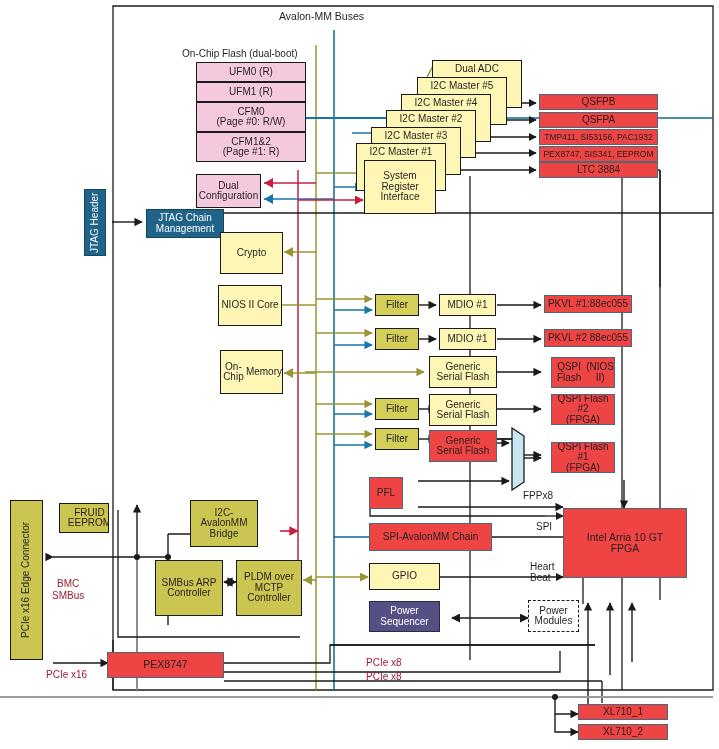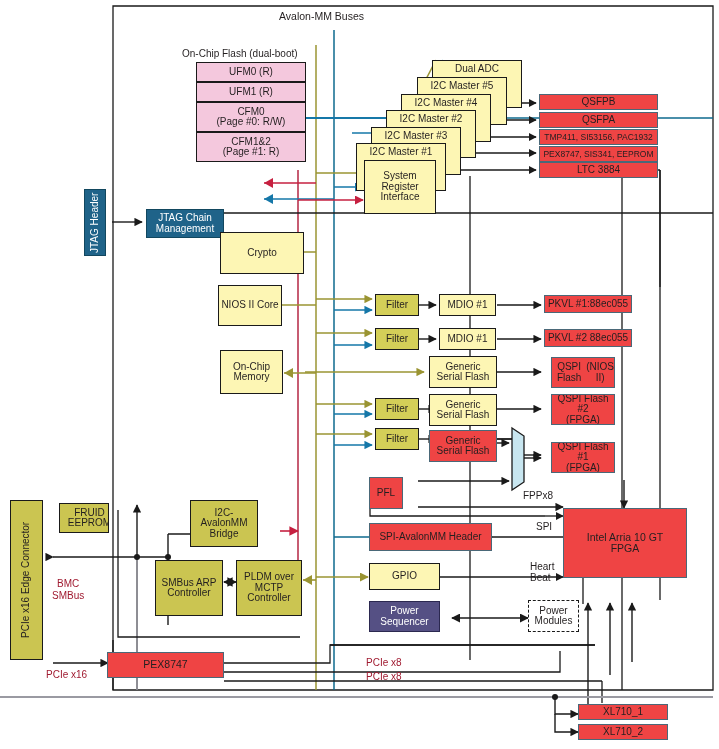--- a/index.html
+++ b/index.html
@@ -231,30 +231,34 @@
   <div class="node pink sm" style="left:196px;top:82px;width:110px;height:20px;">UFM1 (R)</div>
   <div class="node pink sm" style="left:196px;top:102px;width:110px;height:30px;flex-direction:column;">
     <span>CFM0</span>
     <span>(Page #0: R/W)</span>
   </div>
   <div class="node pink sm" style="left:196px;top:132px;width:110px;height:30px;flex-direction:column;">
     <span>CFM1&amp;2</span>
     <span>(Page #1: R)</span>
   </div>
 
+  <div class="node pink sm" style="left:196px;top:174px;width:65px;height:34px;flex-direction:column;">
+    <span>Dual</span>
+    <span>Configuration</span>
+  </div>
 
   <div class="node bluedk sm vert" style="left:84px;top:189px;width:22px;height:67px;">JTAG Header</div>
   <div class="node bluedk sm" style="left:146px;top:209px;width:78px;height:29px;flex-direction:column;">
     <span>JTAG Chain</span>
     <span>Management</span>
   </div>
 
-  <div class="node yellow sm" style="left:220px;top:232px;width:84px;height:42px;">Crypto</div>
+  <div class="node yellow sm" style="left:220px;top:232px;width:63px;height:42px;">Crypto</div>
   <div class="node yellow sm" style="left:218px;top:285px;width:64px;height:41px;">NIOS II Core</div>
-  <div class="node yellow sm" style="left:220px;top:350px;width:63px;height:44px;flex-direction:column;">
+  <div class="node yellow sm" style="left:220px;top:350px;width:63px;height:44px;flex-direction:row;">
     <span>On-Chip</span>
     <span>Memory</span>
   </div>
 
   <div class="node yellow sm" style="left:432px;top:60px;width:90px;height:48px;align-items:flex-start;padding-top:3px;">Dual ADC</div>
   <div class="node yellow sm" style="left:417px;top:77px;width:90px;height:48px;align-items:flex-start;padding-top:3px;">I2C Master #5</div>
   <div class="node yellow sm" style="left:401px;top:94px;width:90px;height:48px;align-items:flex-start;padding-top:3px;">I2C Master #4</div>
   <div class="node yellow sm" style="left:386px;top:110px;width:90px;height:48px;align-items:flex-start;padding-top:3px;">I2C Master #2</div>
   <div class="node yellow sm" style="left:371px;top:127px;width:90px;height:48px;align-items:flex-start;padding-top:3px;">I2C Master #3</div>
   <div class="node yellow sm" style="left:356px;top:143px;width:90px;height:48px;align-items:flex-start;padding-top:3px;">I2C Master #1</div>
@@ -301,21 +305,21 @@
   <div class="node blue sm" style="left:551px;top:394px;width:64px;height:31px;flex-direction:column;">
     <span>QSPI Flash #2</span>
     <span>(FPGA)</span>
   </div>
   <div class="node blue sm" style="left:551px;top:442px;width:64px;height:31px;flex-direction:column;">
     <span>QSPI Flash #1</span>
     <span>(FPGA)</span>
   </div>
 
   <div class="node blue sm" style="left:369px;top:477px;width:34px;height:32px;">PFL</div>
-  <div class="node blue sm" style="left:369px;top:523px;width:123px;height:28px;">SPI-AvalonMM Header</div>
+  <div class="node blue sm" style="left:369px;top:523px;width:123px;height:28px;">SPI-AvalonMM Chain</div>
   <div class="node yellow sm" style="left:369px;top:563px;width:71px;height:27px;">GPIO</div>
   <div class="node purple sm" style="left:369px;top:601px;width:71px;height:31px;flex-direction:column;">
     <span>Power</span>
     <span>Sequencer</span>
   </div>
 
   <div class="node blue md" style="left:563px;top:508px;width:124px;height:70px;flex-direction:column;">
     <span>Intel Arria 10 GT</span>
     <span>FPGA</span>
   </div>

